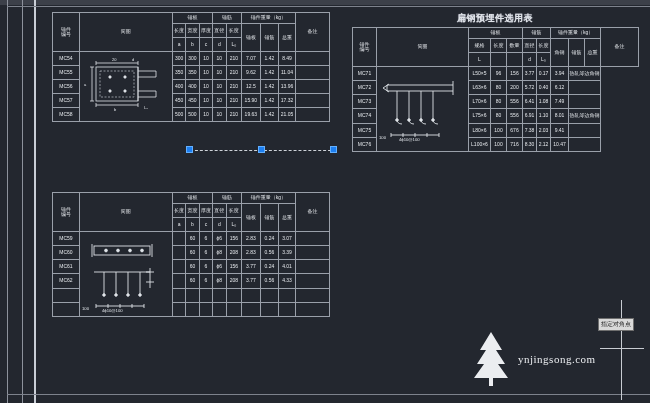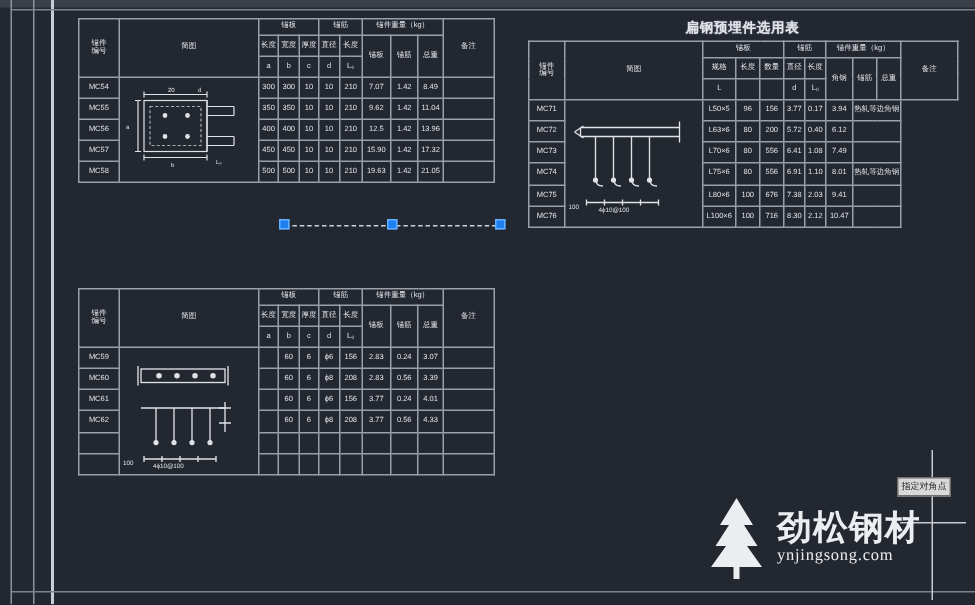--- a/index.html
+++ b/index.html
@@ -552,18 +552,17 @@
   <div id="crosshair-v" style="left:621px; top:300px; height:100px;"></div>
   <div id="crosshair-h" style="left:600px; top:348px; width:44px;"></div>
 
   <div id="tooltip">指定对角点</div>
 
   <div id="watermark">
     <svg width="42" height="56" viewBox="0 0 42 56">
       <path d="M21 2 L32 20 L26 20 L35 34 L28 34 L38 48 L23 48 L23 56 L19 56 L19 48 L4 48 L14 34 L7 34 L16 20 L10 20 Z" fill="#f2f4f7"></path>
     </svg>
     <div id="wm-text-wrap">
-      <div id="wm-cn">劲松钢材</div>
       <div id="wm-url">ynjingsong.com</div>
     </div>
   </div>
 
 </div>
 
 </body></html>

